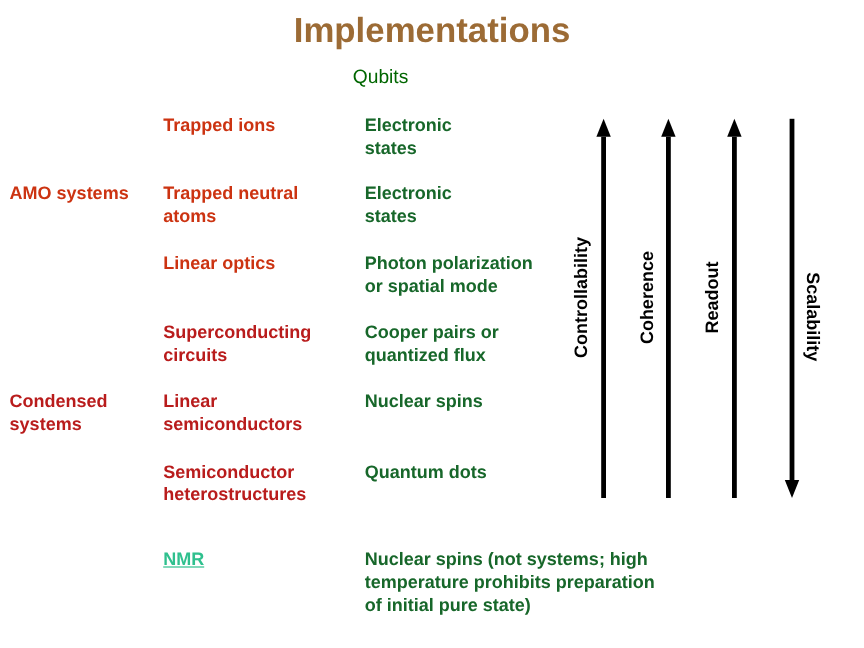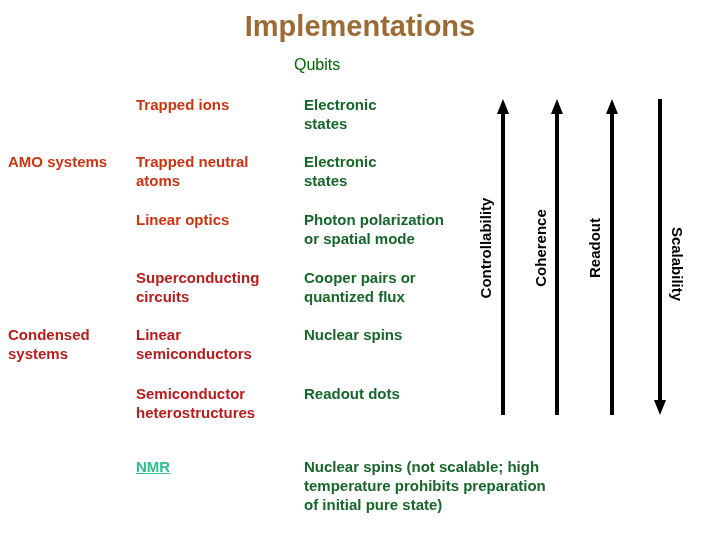--- a/index.html
+++ b/index.html
@@ -110,26 +110,26 @@
     <div class="cell c0 purple">Condensed
 systems</div>
     <div class="cell c1 purple">Linear
 semiconductors</div>
     <div class="cell c2 green">Nuclear spins</div>
   </div>
 
   <div class="row" style="top:384px">
     <div class="cell c1 purple">Semiconductor
 heterostructures</div>
-    <div class="cell c2 green">Readout dots</div>
+    <div class="cell c2 green">Quantum dots</div>
   </div>
 
   <div class="row" style="top:457px">
     <div class="cell c1 nmr">NMR</div>
-    <div class="cell c2 wide green">Nuclear spins (not scalable; high
+    <div class="cell c2 wide green">Nuclear spins (not systems; high
 temperature prohibits preparation
 of initial pure state)</div>
   </div>
 
   <div class="arrow" style="left:497px">
     <div class="head-up"></div>
       <div class="shaft"></div>
   </div>
   <div class="vlabel ccw" style="left:485px; top:248px">Controllability</div>
 

